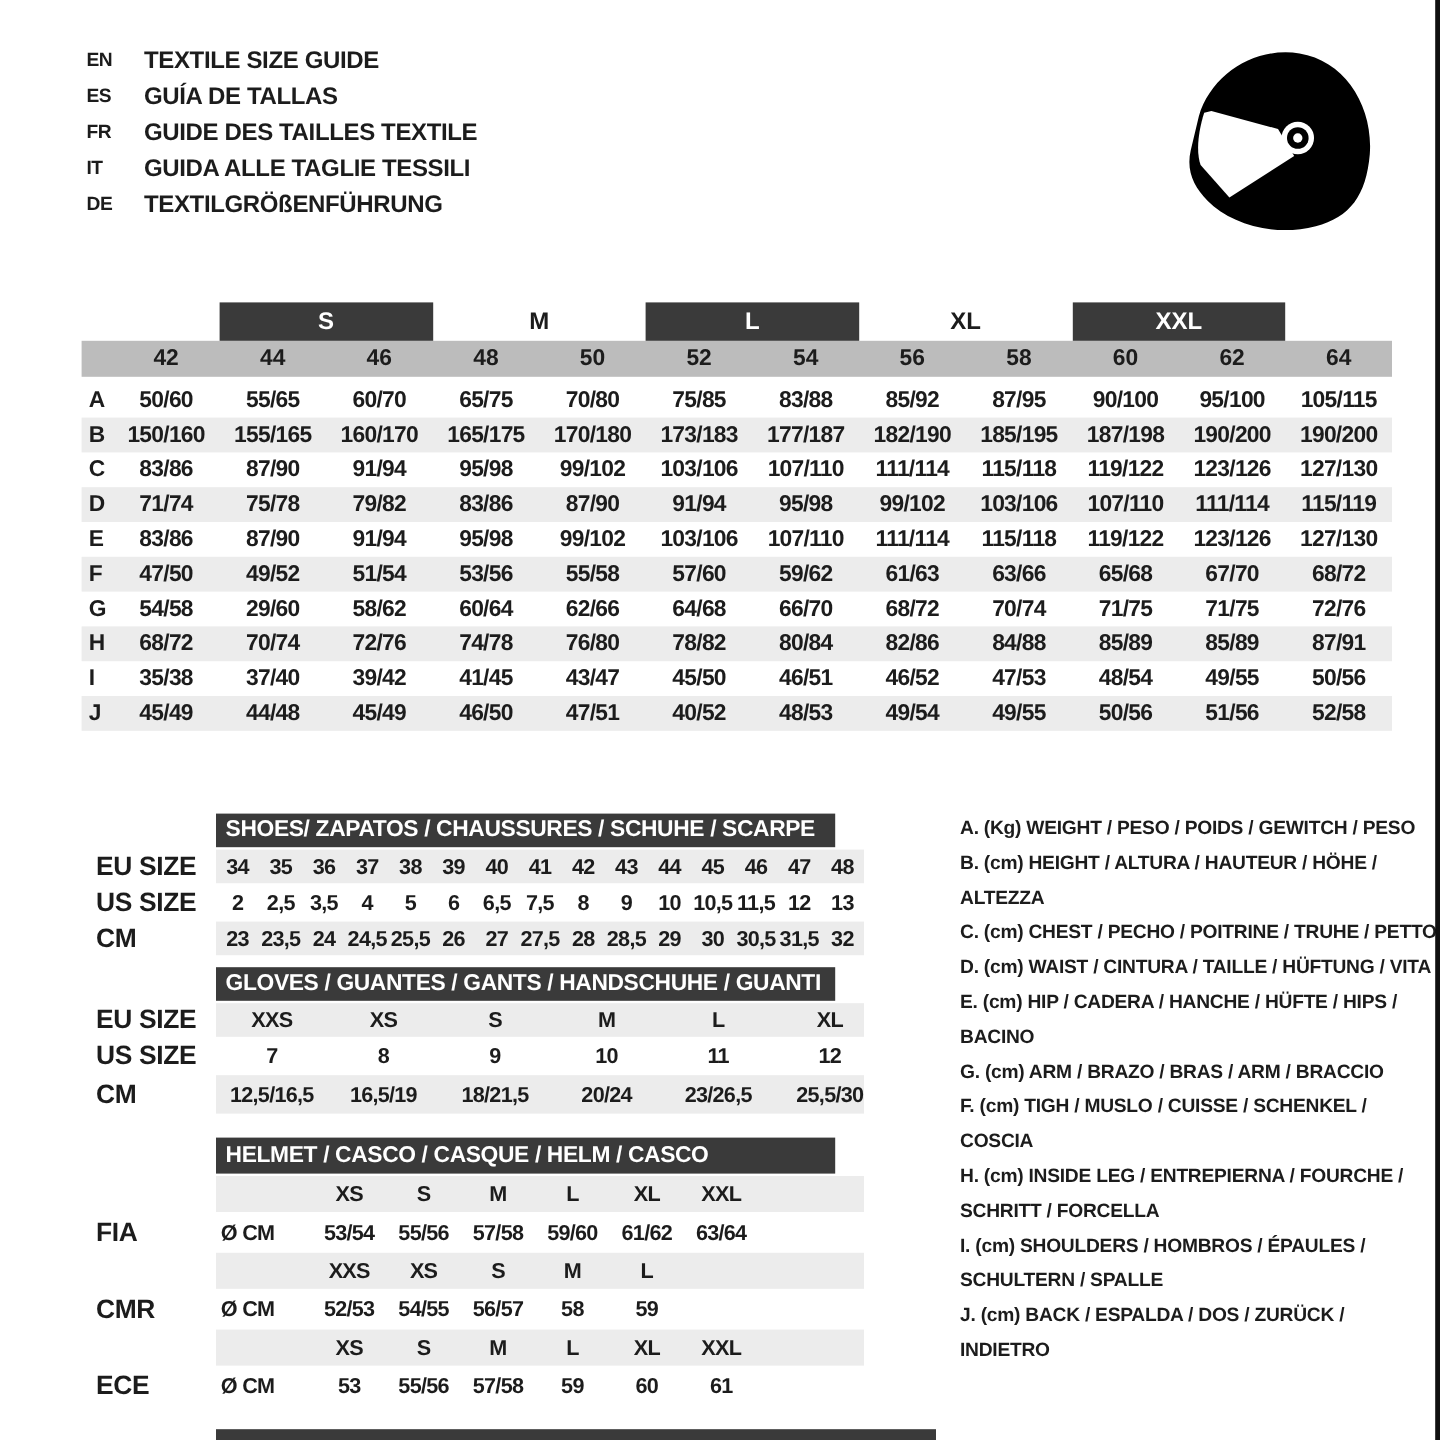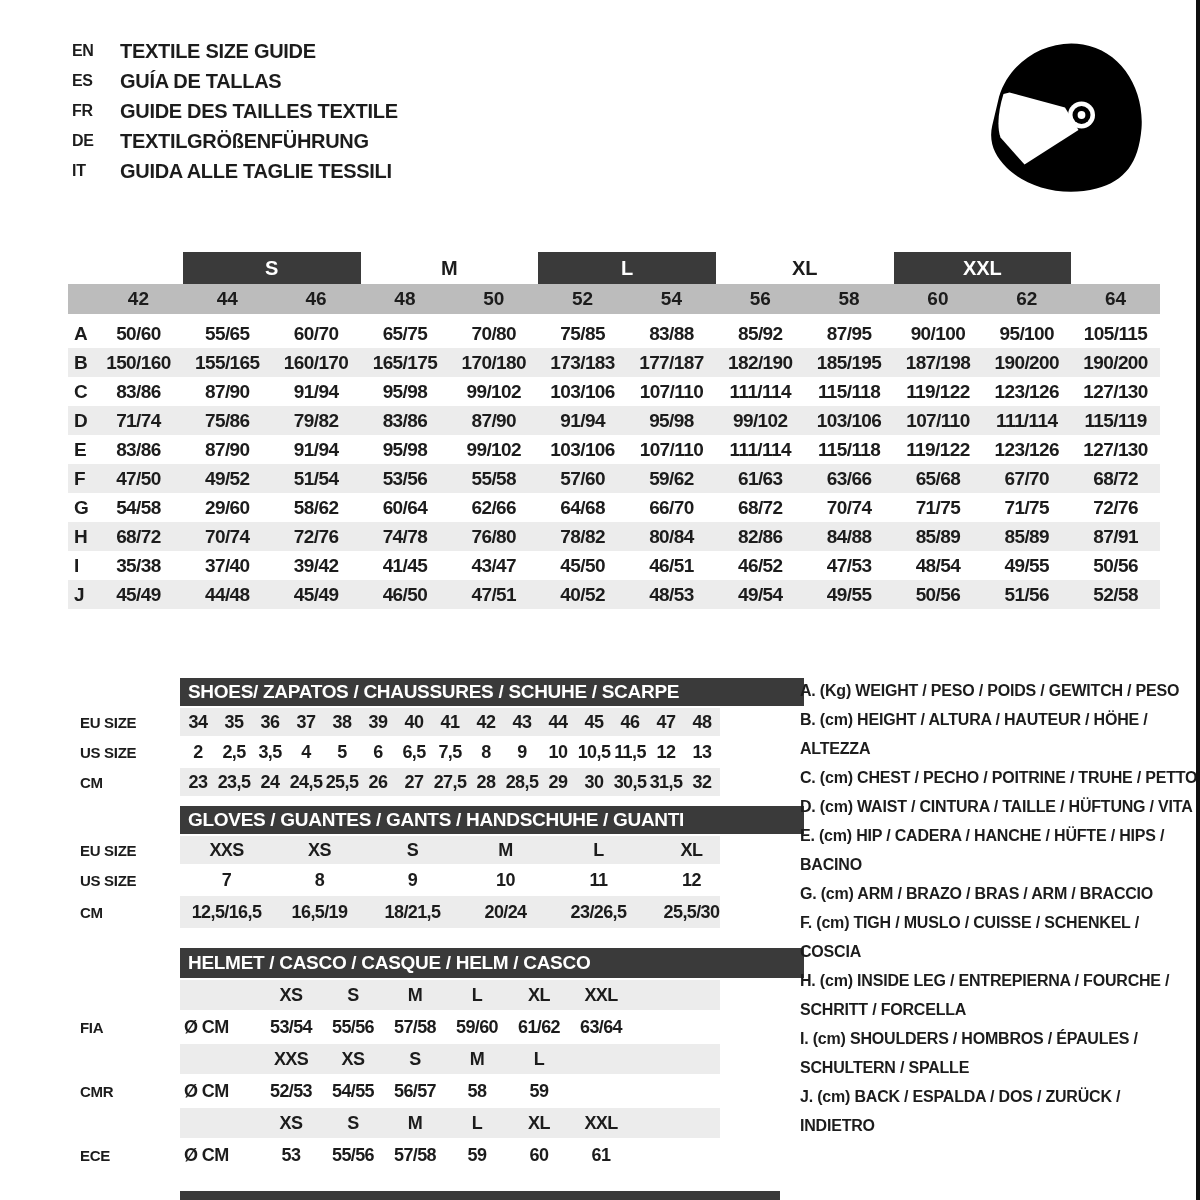--- a/index.html
+++ b/index.html
@@ -33,28 +33,28 @@
   .mt-sizes>div{font-size:19px;}
   .mt-data{height:29px;}
   .mt-data.alt{background:var(--alt);}
   .mt-data>div{font-size:19px;letter-spacing:-0.6px;}
   .mt-letter{justify-content:flex-start !important;padding-left:6px;letter-spacing:0 !important;}
   
   .sub-section{position:absolute;left:80px;width:710px;}
   #shoes-section{top:678px;}
   #gloves-section{top:806px;}
   #helmet-section{top:948px;}
-  .sub-bar{margin-left:100px;width:624px;height:28px;background:var(--dark);color:#fff;
+  .sub-bar{margin-left:100px;width:516px;height:28px;background:var(--dark);color:#fff;
     display:flex;align-items:center;padding-left:8px;font-size:19px;letter-spacing:-0.3px;
     margin-bottom:2px;white-space:nowrap;}
   #helmet-section .sub-bar{height:30px;}
   .sub-row{display:flex;height:28px;margin-bottom:2px;}
   #helmet-section .sub-row{height:30px;}
   #gloves-table .sub-row:last-child{height:32px;}
-  .sub-label{width:100px;display:flex;align-items:center;font-size:15px;letter-spacing:-0.3px;}
+  .sub-label{width:100px;display:flex;align-items:center;font-size:22px;letter-spacing:-0.3px;}
   .sub-band{width:540px;display:grid;}
   .sub-band.gray{background:var(--alt);}
   .sub-band>div{display:flex;align-items:center;justify-content:center;font-size:18px;letter-spacing:-0.6px;white-space:nowrap;}
   .shoes{grid-template-columns:repeat(15,1fr);}
   .gloves{grid-template-columns:repeat(6,93px) 1fr;}
   .helm{grid-template-columns:80px repeat(6,62px) 1fr;}
   .helm-unit{justify-content:flex-start !important;padding-left:4px;}
   
   #legend{position:absolute;left:800px;top:676px;width:398px;}
   .leg-item{font-size:16px;line-height:29px;letter-spacing:-0.2px;}
@@ -72,26 +72,26 @@
     </li>
     <li class="lang-row">
       <span class="lang-code">ES</span>
       <span class="lang-title">GUÍA DE TALLAS</span>
     </li>
     <li class="lang-row">
       <span class="lang-code">FR</span>
       <span class="lang-title">GUIDE DES TAILLES TEXTILE</span>
     </li>
     <li class="lang-row">
+      <span class="lang-code">IT</span>
+      <span class="lang-title">GUIDA ALLE TAGLIE TESSILI</span>
+    </li>
+    <li class="lang-row">
       <span class="lang-code">DE</span>
       <span class="lang-title">TEXTILGRÖßENFÜHRUNG</span>
-    </li>
-    <li class="lang-row">
-      <span class="lang-code">IT</span>
-      <span class="lang-title">GUIDA ALLE TAGLIE TESSILI</span>
     </li>
   </ul>
 
 <svg id="helmet-icon" viewBox="0 0 120 112" xmlns="http://www.w3.org/2000/svg">
   <path d="M72 5 C97 9 113 34 111 61 C109 84 100 96 81 101 C58 107 34 100 21 87 C13 79 9 70 11.5 59 L16 40 C23 16 48 1 72 5 Z" fill="#000"></path>
   <path d="M19 38 C15.5 49 14.5 60 17 67 L33 85 L69 62 L60 47 L23 37 Z" fill="#fff"></path>
   <circle cx="71" cy="52" r="9" fill="#fff"></circle>
   <circle cx="71" cy="52" r="6" fill="#000"></circle>
   <circle cx="71" cy="52" r="2.6" fill="#fff"></circle>
 </svg>
@@ -162,21 +162,21 @@
       <div class="mt-val">107/110</div>
       <div class="mt-val">111/114</div>
       <div class="mt-val">115/118</div>
       <div class="mt-val">119/122</div>
       <div class="mt-val">123/126</div>
       <div class="mt-val">127/130</div>
     </div>
     <div class="mt-row mt-data alt">
       <div class="mt-letter">D</div>
       <div class="mt-val">71/74</div>
-      <div class="mt-val">75/86</div>
+      <div class="mt-val">75/78</div>
       <div class="mt-val">79/82</div>
       <div class="mt-val">83/86</div>
       <div class="mt-val">87/90</div>
       <div class="mt-val">91/94</div>
       <div class="mt-val">95/98</div>
       <div class="mt-val">99/102</div>
       <div class="mt-val">103/106</div>
       <div class="mt-val">107/110</div>
       <div class="mt-val">111/114</div>
       <div class="mt-val">115/119</div>

